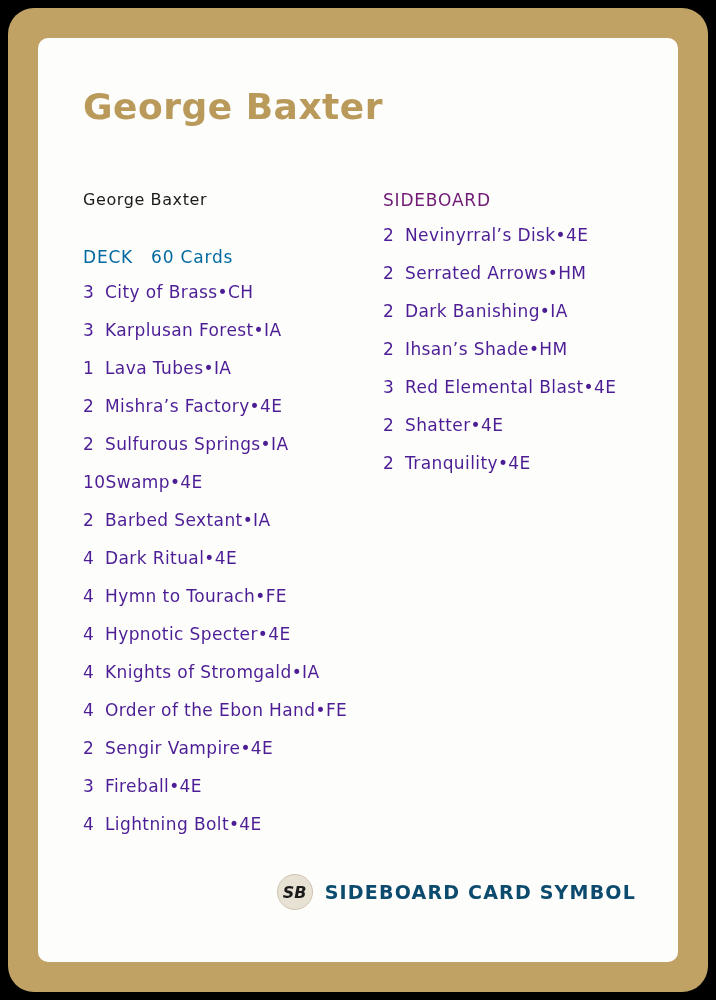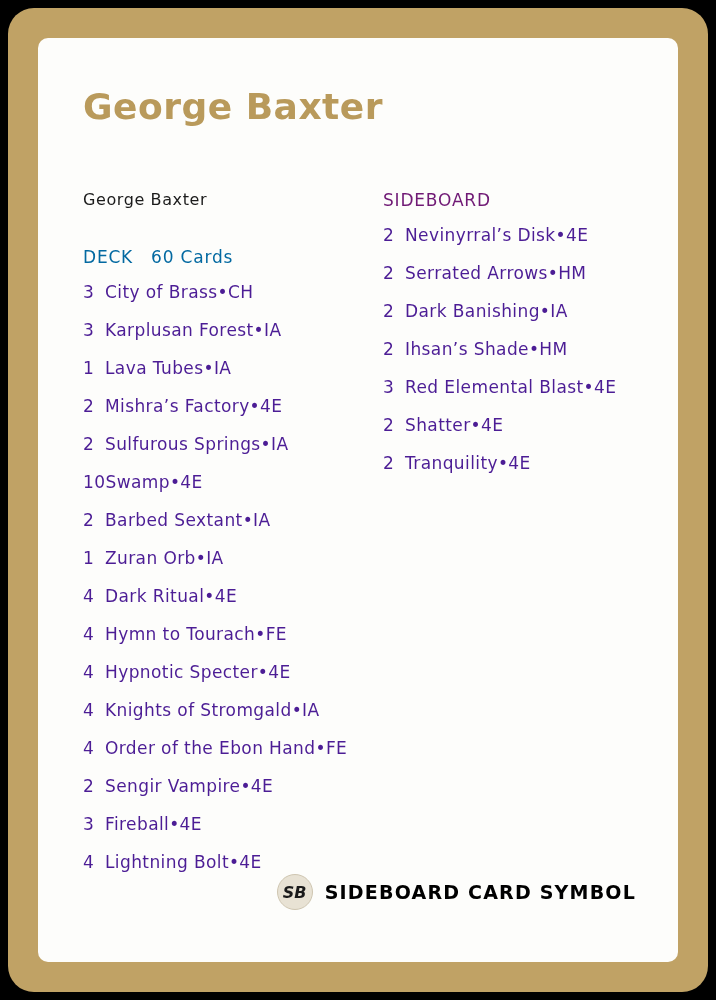--- a/index.html
+++ b/index.html
@@ -133,21 +133,21 @@
     font-weight: bold;
     font-size: 16px;
     font-style: italic;
     color: #1a1a1a;
   }
   .sb-text {
     font-family: "DejaVu Sans", sans-serif;
     font-weight: bold;
     font-size: 19px;
     letter-spacing: 1.2px;
-    color: #000000;
+    color: #0c4a6e;
     white-space: nowrap;
   }
 </style>
 </head>
 <body>
 
 <div id="card">
   <div class="border-gold">
     <div class="card-face">
 
@@ -161,21 +161,20 @@
             <span>DECK</span><span class="count-label">60 Cards</span>
           </div>
           <ul class="cardlist" id="deck-list">
               <li><span class="qty">3</span><span>City of Brass•CH</span></li>
               <li><span class="qty">3</span><span>Karplusan Forest•IA</span></li>
               <li><span class="qty">1</span><span>Lava Tubes•IA</span></li>
               <li><span class="qty">2</span><span>Mishra’s Factory•4E</span></li>
               <li><span class="qty">2</span><span>Sulfurous Springs•IA</span></li>
               <li><span class="qty">10</span><span>Swamp•4E</span></li>
               <li><span class="qty">2</span><span>Barbed Sextant•IA</span></li>
-              <li><span class="qty">1</span><span>Zuran Orb•IA</span></li>
               <li><span class="qty">4</span><span>Dark Ritual•4E</span></li>
               <li><span class="qty">4</span><span>Hymn to Tourach•FE</span></li>
               <li><span class="qty">4</span><span>Hypnotic Specter•4E</span></li>
               <li><span class="qty">4</span><span>Knights of Stromgald•IA</span></li>
               <li><span class="qty">4</span><span>Order of the Ebon Hand•FE</span></li>
               <li><span class="qty">2</span><span>Sengir Vampire•4E</span></li>
               <li><span class="qty">3</span><span>Fireball•4E</span></li>
               <li><span class="qty">4</span><span>Lightning Bolt•4E</span></li>
             </ul>
         </div>

